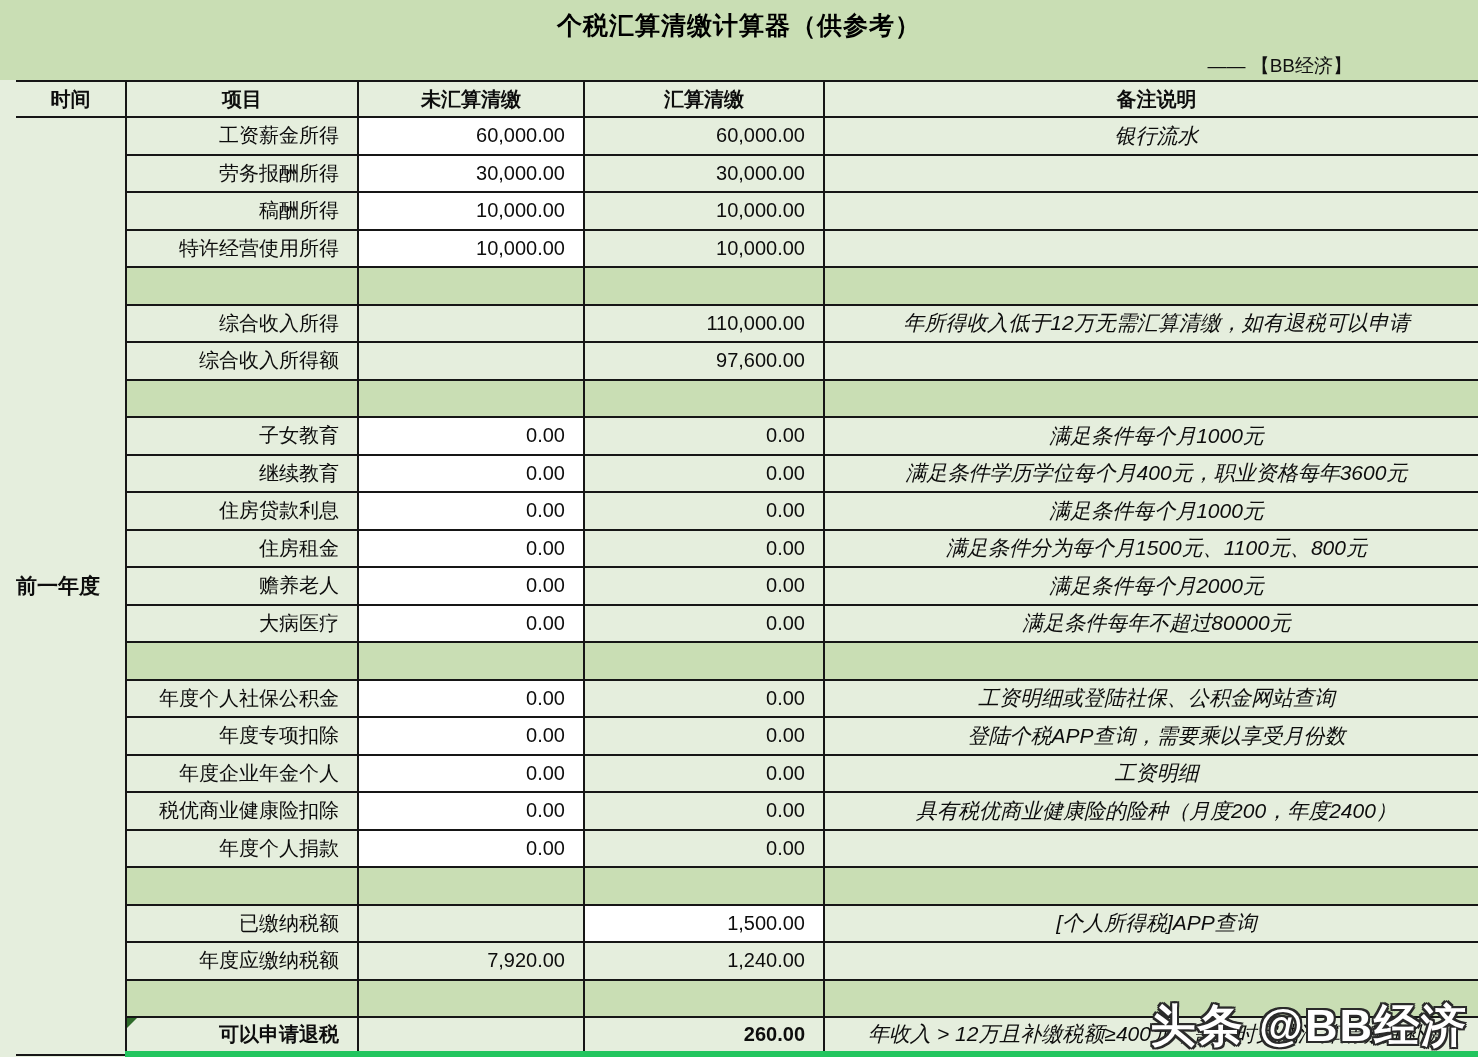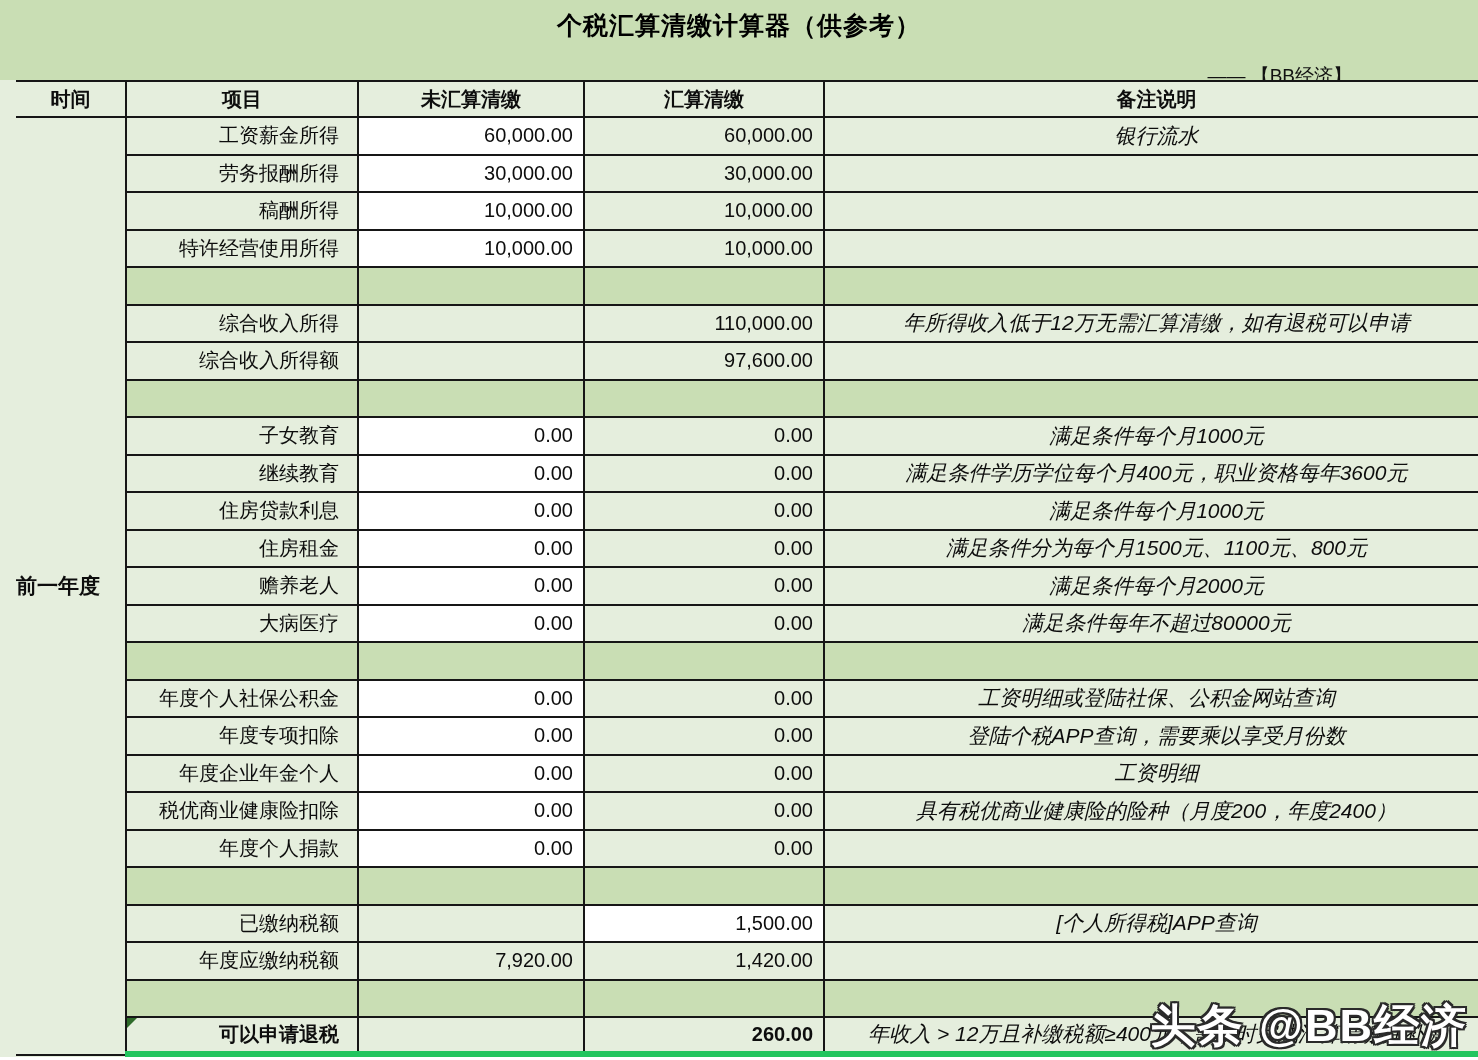--- a/index.html
+++ b/index.html
@@ -11,37 +11,37 @@
   }
   .title-band {
     position:absolute; top:0; left:0; width:1478px; height:80px;
     background:#c9deb4;
   }
   .page-title {
     text-align:center; font-weight:bold; font-size:25px; padding-top:9px;
     letter-spacing:1px; color:#000;
   }
   .page-subtitle {
-    position:absolute; top:63px; right:126px; font-size:19px; color:#111;
+    position:absolute; top:53px; right:126px; font-size:19px; color:#111;
   }
   .sheet { position:absolute; top:80px; left:0;margin-left:16px; }
   table { border-collapse:collapse; table-layout:fixed; width:1473px; }
   th, td {
     border:2px solid #161616; padding:0; overflow:hidden; white-space:nowrap;
     font-size:20px; background:#e5eedd; vertical-align:middle;
   }
   thead tr { height:36px; }
   th { font-weight:bold; text-align:center; }
   th:first-child, .time-cell { border-left:none; }
   tbody tr { height:37.5px; }
   .time-cell {
     font-weight:bold; font-size:21px; text-align:left; vertical-align:middle;
   }
   .item { text-align:right; padding-right:18px; position:relative; }
-  .num  { text-align:right; padding-right:10px; }
+  .num  { text-align:right; padding-right:18px; }
   .white { background:#ffffff; }
   .note { text-align:center; font-style:italic; font-size:21px; }
   tr.sep td { background:#c9deb4; }
   tr.total .item, tr.total .num { font-weight:bold; }
   tbody tr:last-child td { border-bottom:8px solid #22c55e; }
   .marker::before {
     content:""; position:absolute; left:0; top:0; width:0; height:0;
     border-top:10px solid #2e6b2a; border-right:10px solid transparent;
   }
   .watermark {
@@ -211,21 +211,21 @@
         </tr>
         <tr>
           <td class="item">已缴纳税额</td>
           <td class="num"></td>
           <td class="num white">1,500.00</td>
           <td class="note">[个人所得税]APP查询</td>
         </tr>
         <tr>
           <td class="item">年度应缴纳税额</td>
           <td class="num">7,920.00</td>
-          <td class="num">1,420.00</td>
+          <td class="num">1,240.00</td>
           <td class="note"></td>
         </tr>
         <tr class="sep">
           <td></td>
           <td></td>
           <td></td>
           <td></td>
         </tr>
         <tr class="total">
           <td class="item marker">可以申请退税</td>

